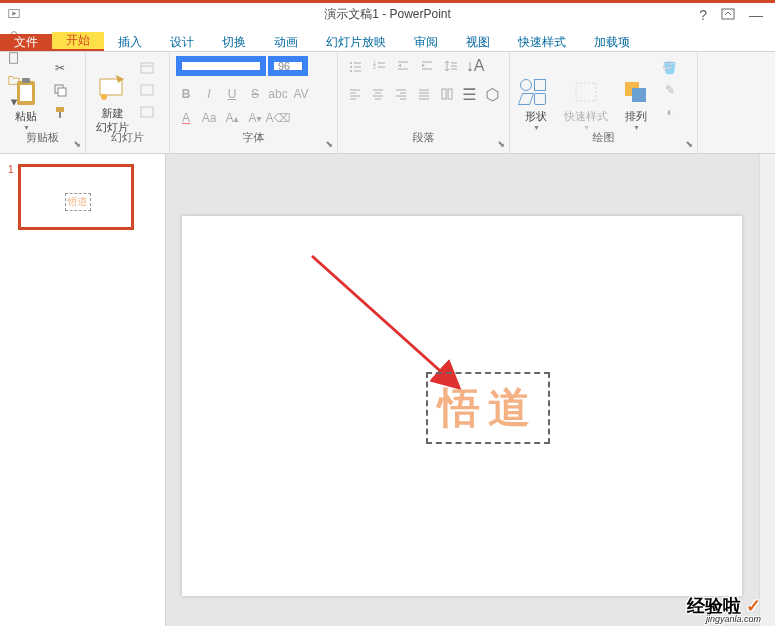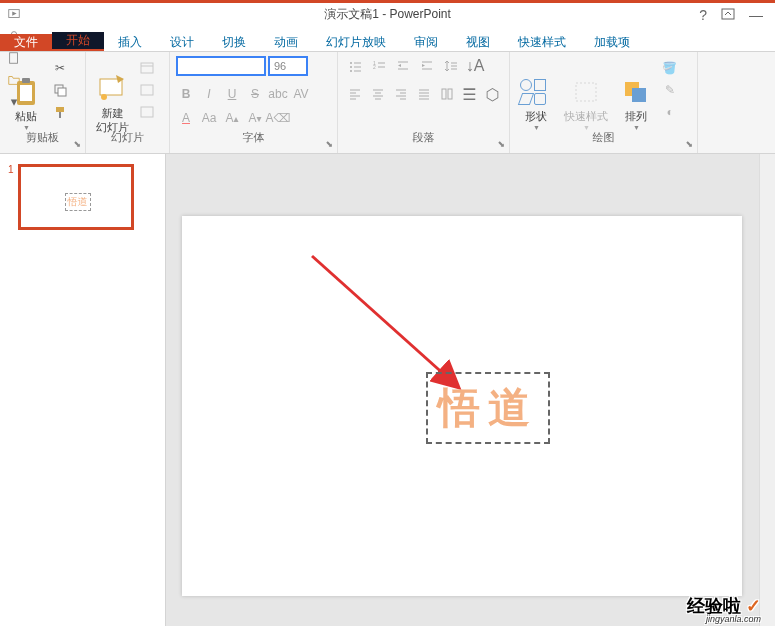--- a/index.html
+++ b/index.html
@@ -10,39 +10,39 @@
     .app-icon { width: 18px; height: 18px; background: #d24726; color: #fff; display: flex; align-items: center; justify-content: center; font-size: 10px; font-weight: bold; border-radius: 2px; }
     .qat-icon { width: 20px; height: 20px; display: flex; align-items: center; justify-content: center; color: #666; font-size: 13px; cursor: pointer; }
     .qat-icon svg { width: 14px; height: 14px; }
     .title-text { position: absolute; left: 50%; transform: translateX(-50%); font-size: 12px; color: #444; }
     .title-right { margin-left: auto; display: flex; gap: 14px; align-items: center; padding-right: 8px; color: #666; }
     .title-right span { font-size: 14px; cursor: pointer; }
     
     .tabs { height: 26px; display: flex; background: #fff; border-bottom: 1px solid #d4d4d4; align-items: flex-end; }
     .tab { padding: 0 14px; font-size: 12px; color: #0369a1; display: flex; align-items: center; cursor: pointer; }
     .tab.file { background: #d24726; color: #fff; }
-    .tab.active { color: #d24726; border-bottom: 2px solid #d24726; background: #0f172a; }
+    .tab.active { color: #d24726; border-bottom: 2px solid #d24726; background: #fde047; }
     
     .ribbon { height: 102px; background: #f5f5f5; border-bottom: 1px solid #d4d4d4; display: flex; }
     .group { border-right: 1px solid #e0e0e0; padding: 4px 6px 2px; display: flex; flex-direction: column; position: relative; }
     .group-label { position: absolute; bottom: 8px; left: 0; right: 0; text-align: center; font-size: 11px; color: #666; }
     .group-content { flex: 1; display: flex; gap: 4px; }
     .launcher { position: absolute; bottom: 4px; right: 4px; font-size: 9px; color: #888; cursor: pointer; }
     
     .big-btn { display: flex; flex-direction: column; align-items: center; justify-content: center; padding: 2px 4px; cursor: pointer; }
     .big-btn .icon { width: 32px; height: 32px; display: flex; align-items: center; justify-content: center; font-size: 24px; }
     .big-btn .label { font-size: 11px; color: #444; text-align: center; line-height: 1.2; margin-top: 2px; }
     .big-btn.disabled { opacity: 0.4; }
     
     .small-col { display: flex; flex-direction: column; gap: 2px; justify-content: flex-start; padding-top: 2px; }
     .small-btn { width: 20px; height: 20px; display: flex; align-items: center; justify-content: center; font-size: 12px; color: #555; cursor: pointer; }
     .small-btn.disabled { opacity: 0.4; }
     
     .font-row { display: flex; gap: 2px; align-items: center; margin-bottom: 4px; }
-    .font-box { border: 2px solid #3b82f6; height: 20px; background: #fff; font-size: 11px; padding: 0 4px; display: flex; align-items: center; color: #888; }
+    .font-box { border: 6px solid #3b82f6; height: 20px; background: #fff; font-size: 11px; padding: 0 4px; display: flex; align-items: center; color: #888; }
     .font-box.name { width: 90px; }
     .font-box.size { width: 40px; }
     .font-btn-row { display: flex; gap: 3px; }
     .fbtn { width: 20px; height: 20px; display: flex; align-items: center; justify-content: center; font-size: 12px; color: #666; cursor: pointer; opacity: 0.5; }
     
     .para-row { display: flex; gap: 2px; margin-bottom: 4px; }
     .pbtn { width: 22px; height: 20px; display: flex; align-items: center; justify-content: center; cursor: pointer; opacity: 0.5; }
     .pbtn svg { width: 14px; height: 14px; }
     
     .shapes-icon { display: flex; flex-wrap: wrap; width: 40px; gap: 2px; }

